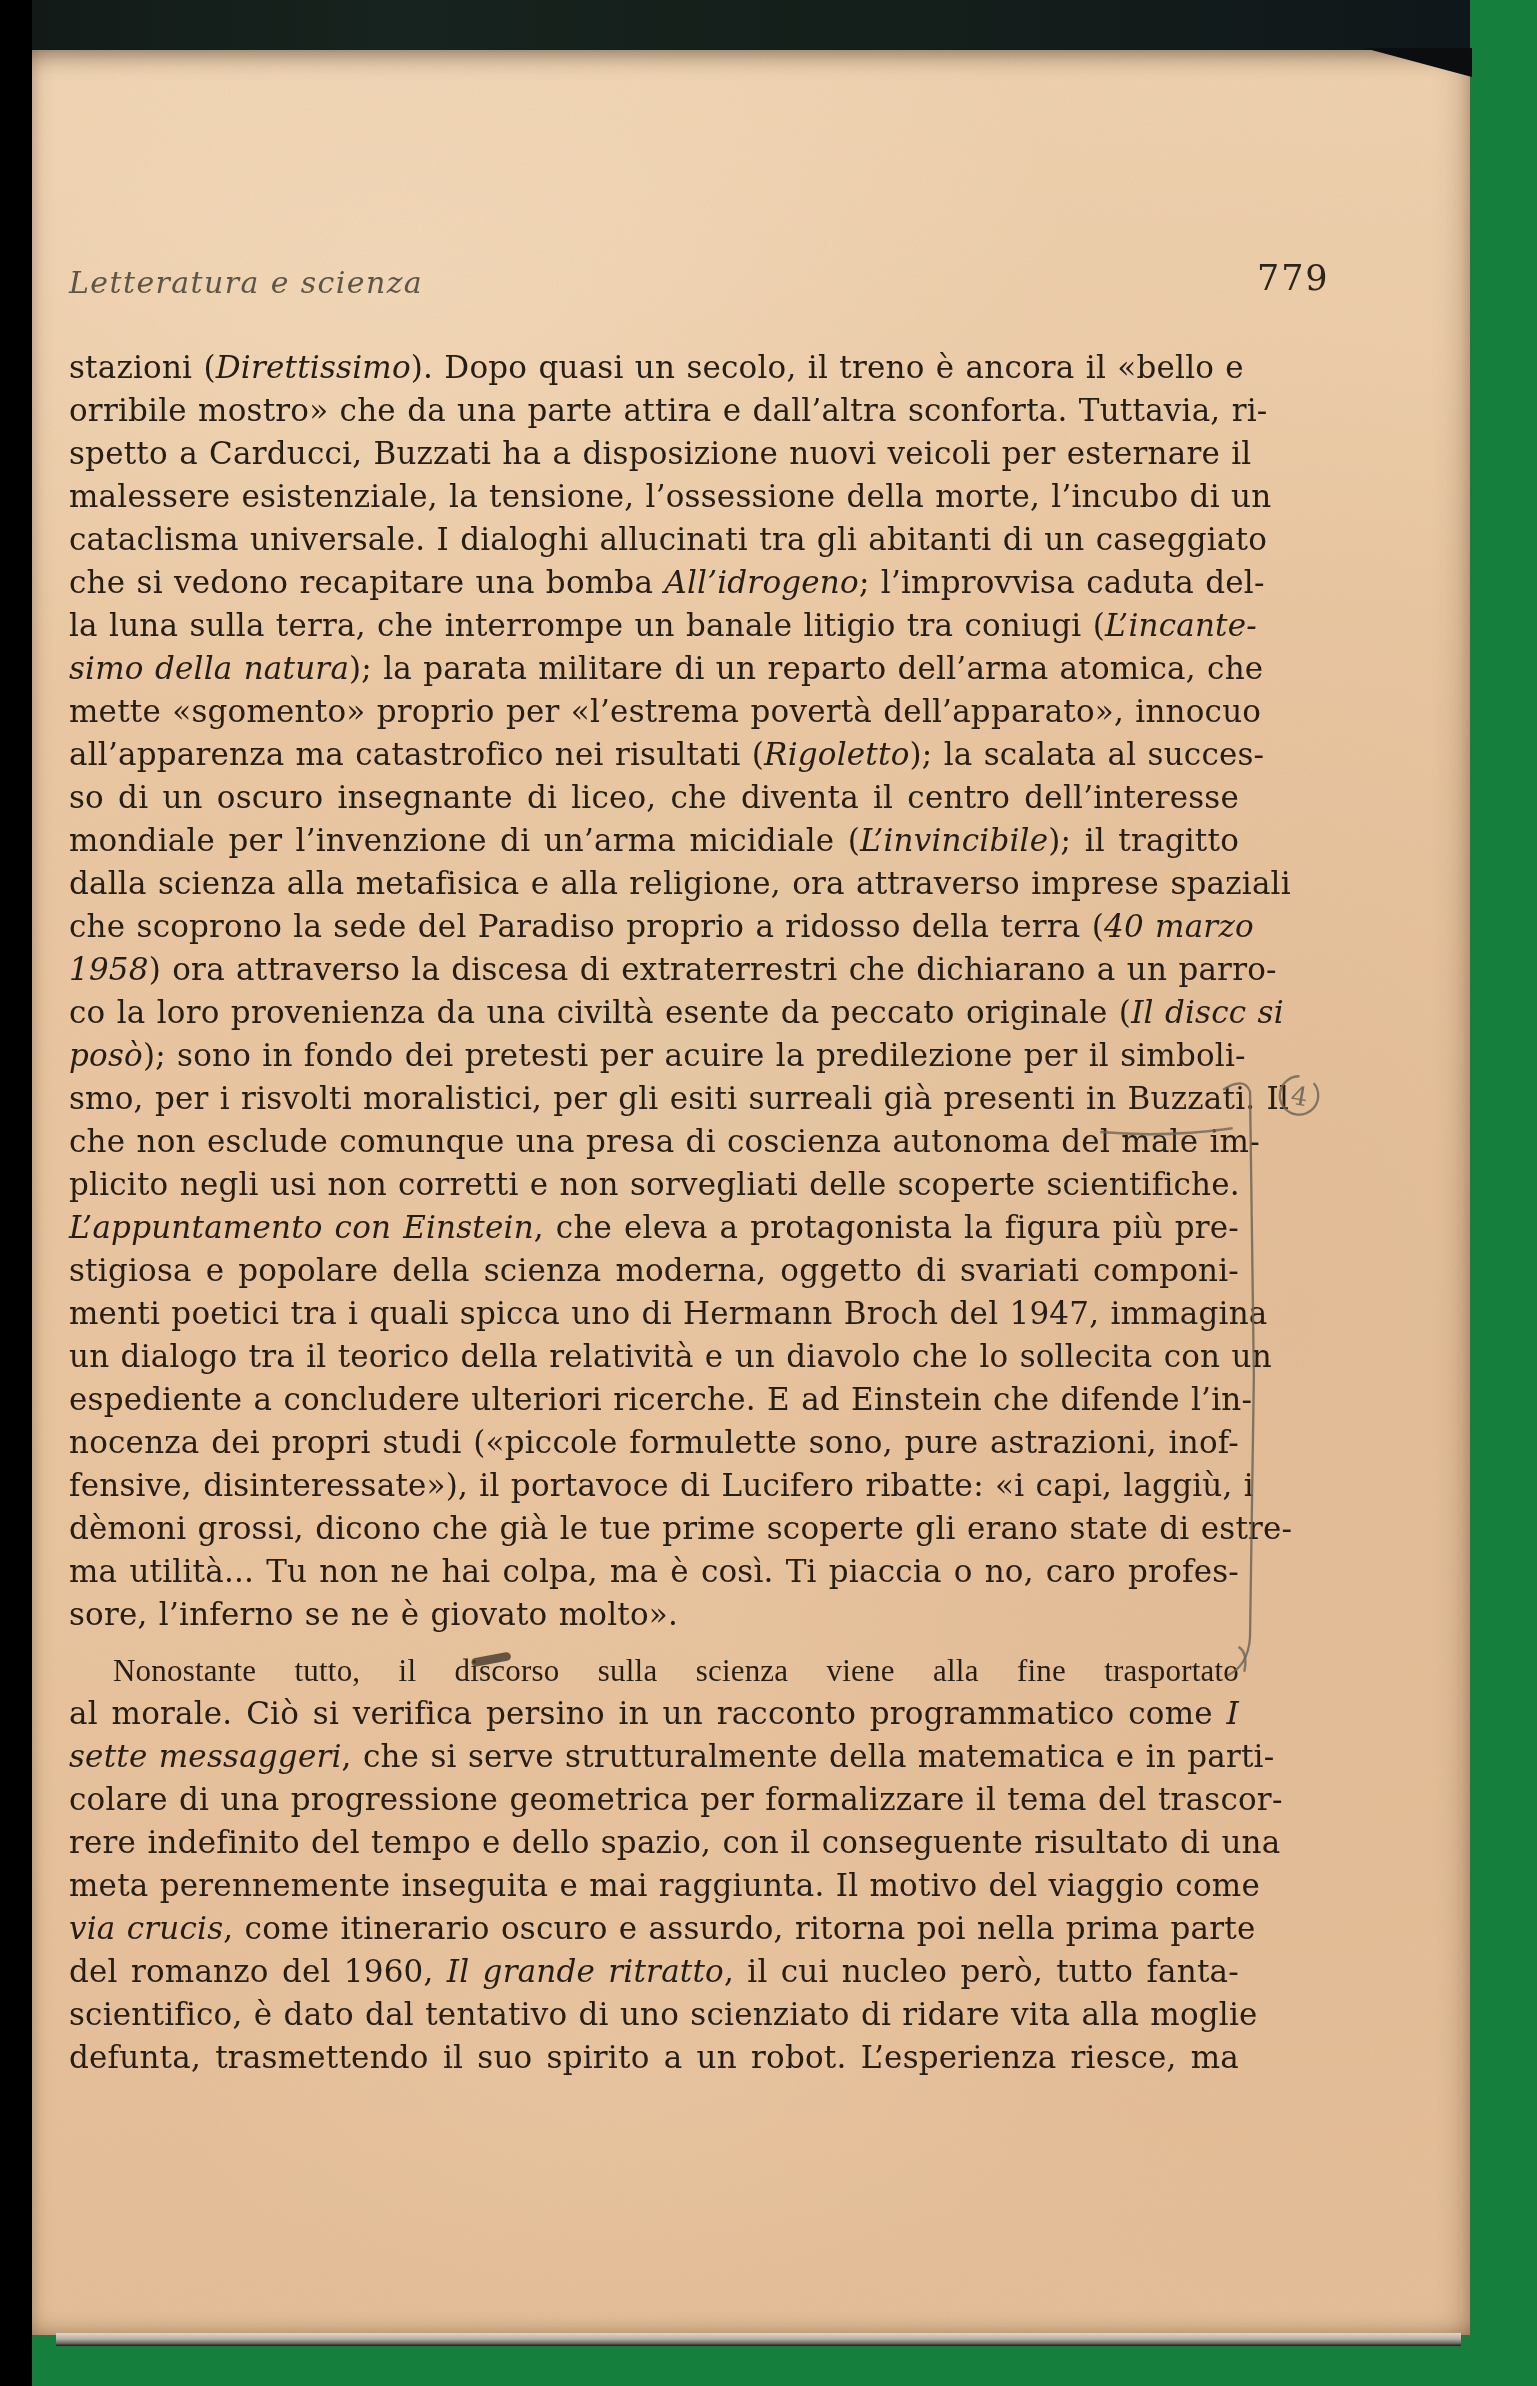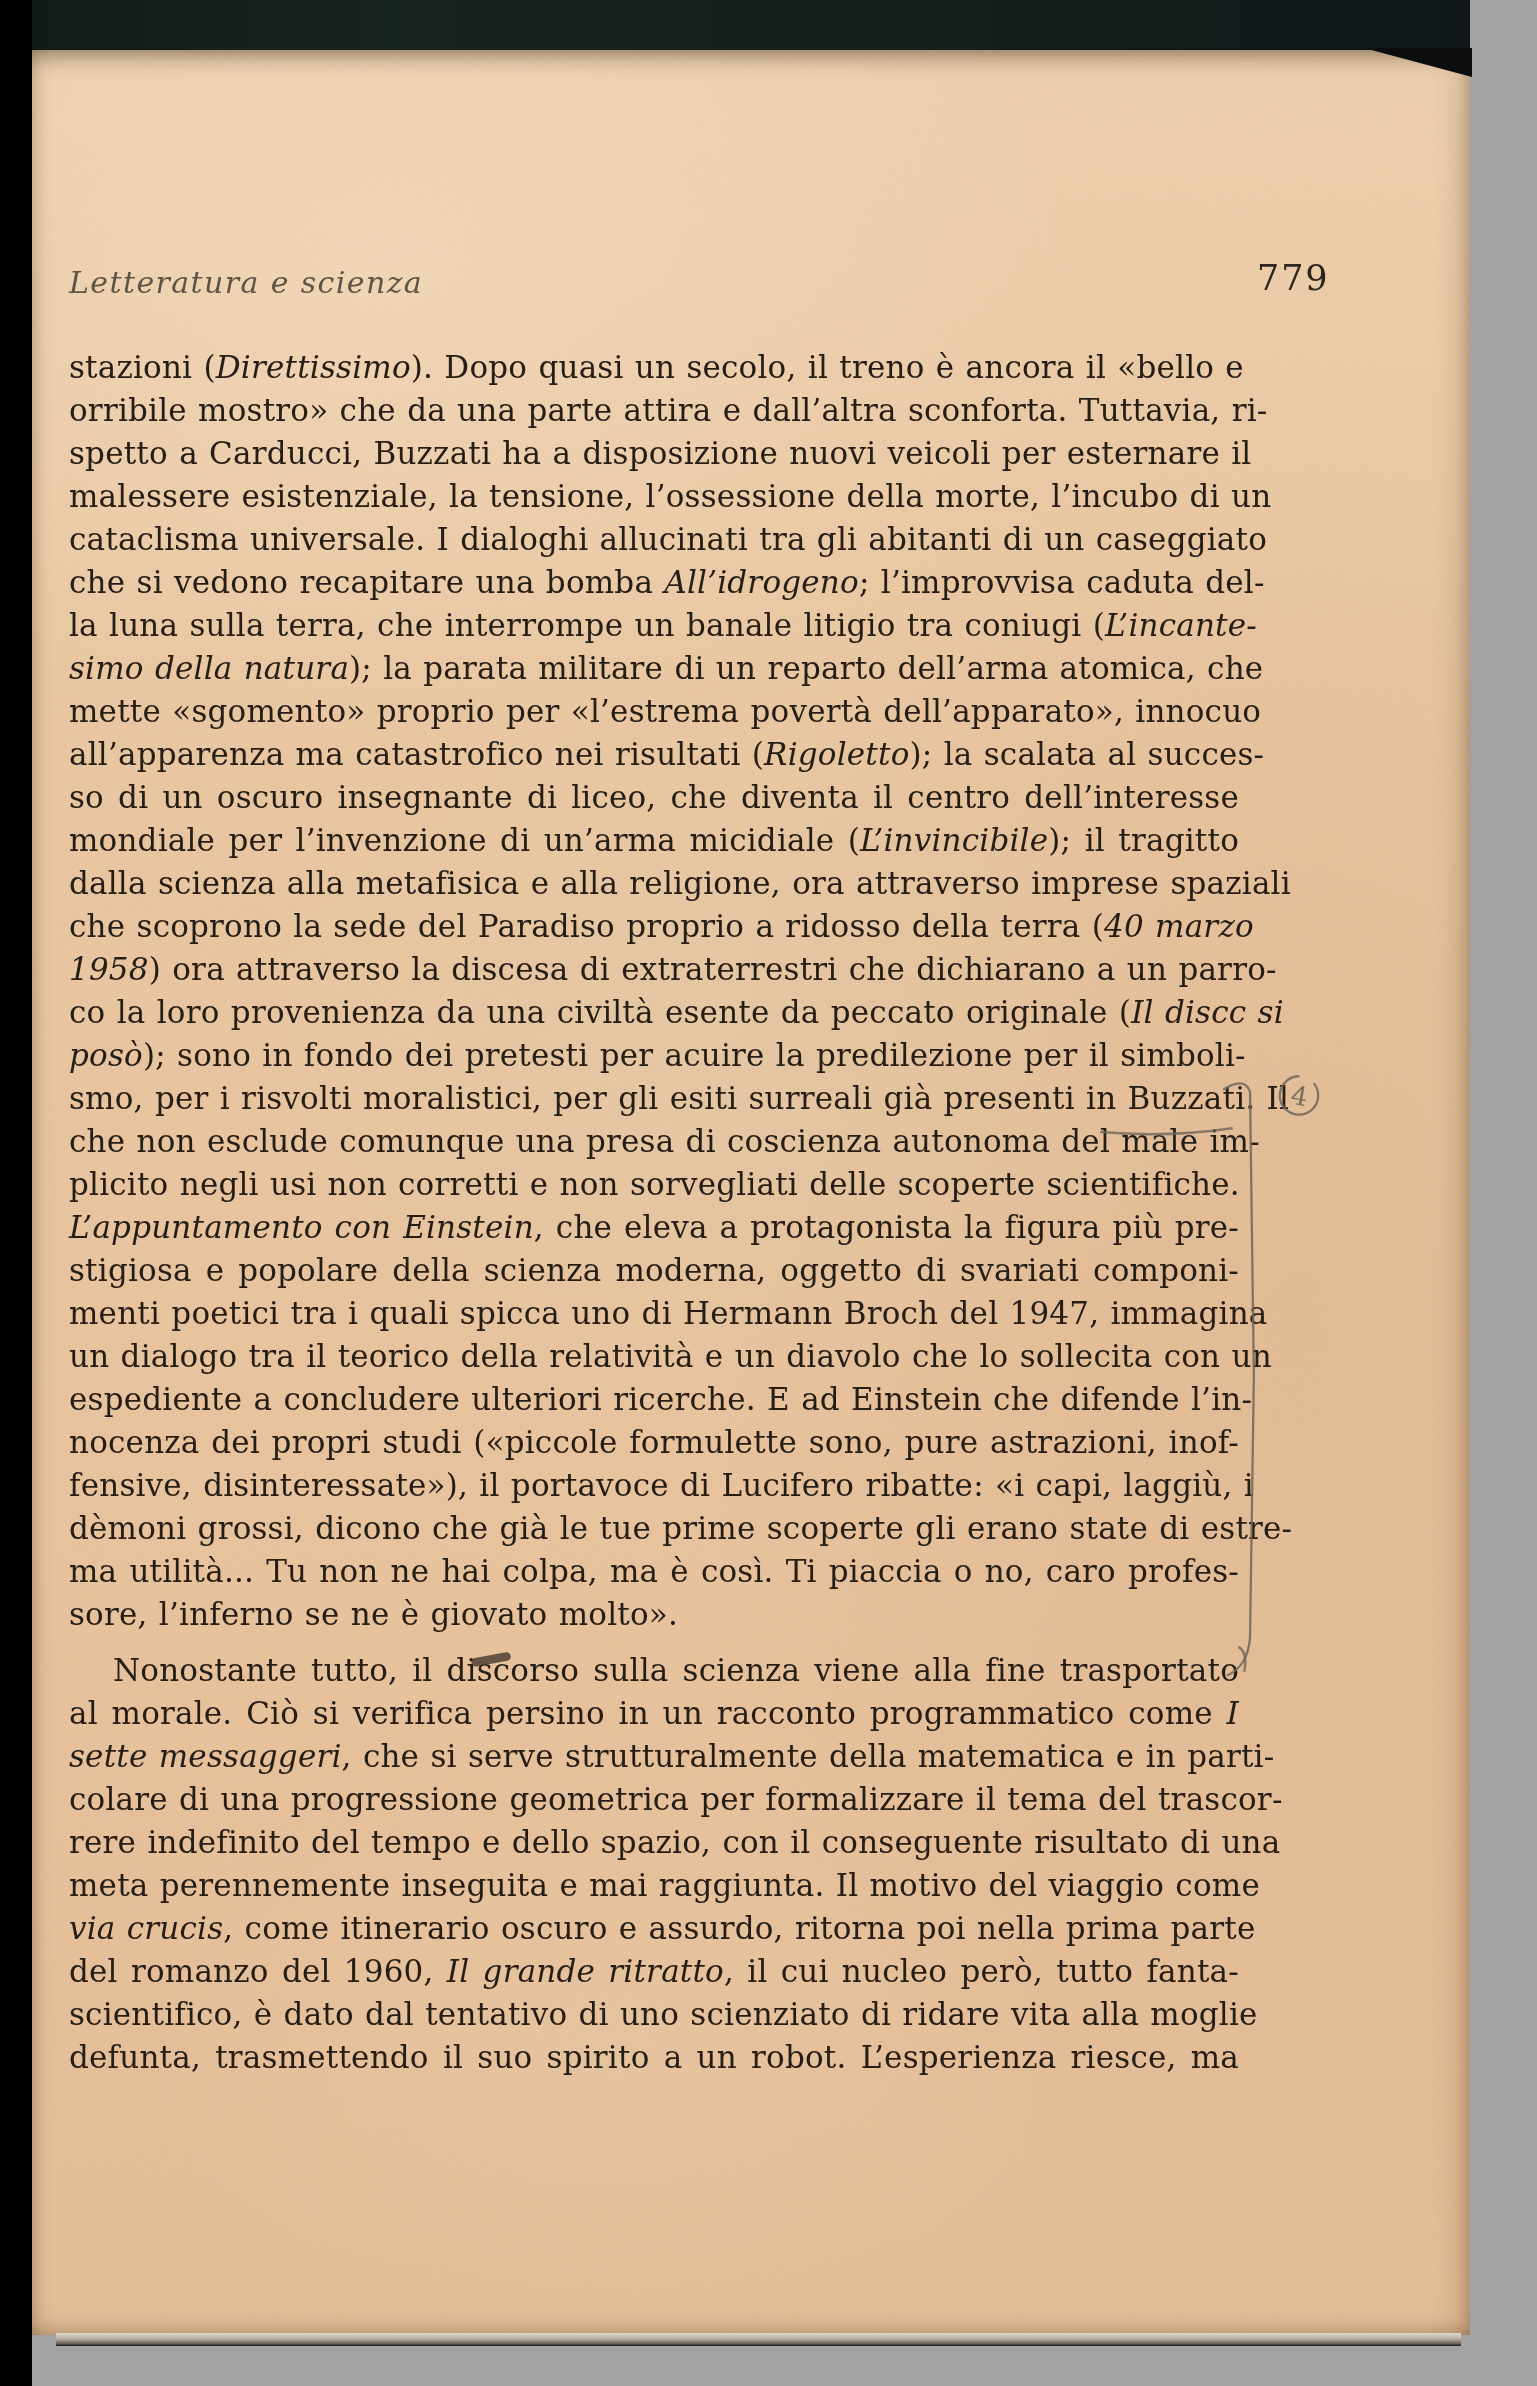--- a/index.html
+++ b/index.html
@@ -1,18 +1,18 @@
 <!DOCTYPE html>
 <html><head>
 <meta charset="utf-8">
 <style>
   html,body{margin:0;padding:0;background:#000;}
   .photo{
     position:relative;width:1537px;height:2386px;overflow:hidden;
-    background:#a3a3a3;font-family:"DejaVu Serif",serif;
+    background:#15803d;font-family:"DejaVu Serif",serif;
   }
   .strip-top{
     position:absolute;left:29px;top:0;width:1441px;height:50px;
     background:linear-gradient(90deg,#121a17 0%,#17231e 25%,#141e1a 60%,#10171a 100%);
   }
   .strip-left{position:absolute;left:0;top:0;width:32px;height:2386px;background:#000;}
   .book-page{
     position:absolute;left:32px;top:50px;width:1438px;height:2285px;
     background:
       radial-gradient(1153px 769px at 25% 10%, rgba(255,241,219,0.28), rgba(255,241,219,0) 60%),
@@ -47,21 +47,21 @@
   .body-text{
     position:absolute;left:37px;top:296px;width:1170px;
     font-size:31px;color:#261d15;
   }
   .line{
     line-height:43px;height:43px;white-space:nowrap;
     text-align:justify;text-align-last:justify;
     letter-spacing:0.2px;word-spacing:1.2px;
   }
   .line.no-stretch{text-align-last:left;}
-  .line.indent{text-indent:44px;}
+  .line.indent{text-indent:44px;font-family:Liberation Serif, serif;}
   .line .it{font-style:italic;}
   .pencil-layer{position:absolute;left:0;top:0;pointer-events:none;}
   .grain{position:absolute;left:0;top:0;mix-blend-mode:multiply;opacity:.5;}
 </style>
 </head>
 <body>
 
 <div class="photo">
   <div class="strip-top"></div>
   <div class="strip-left"></div>

